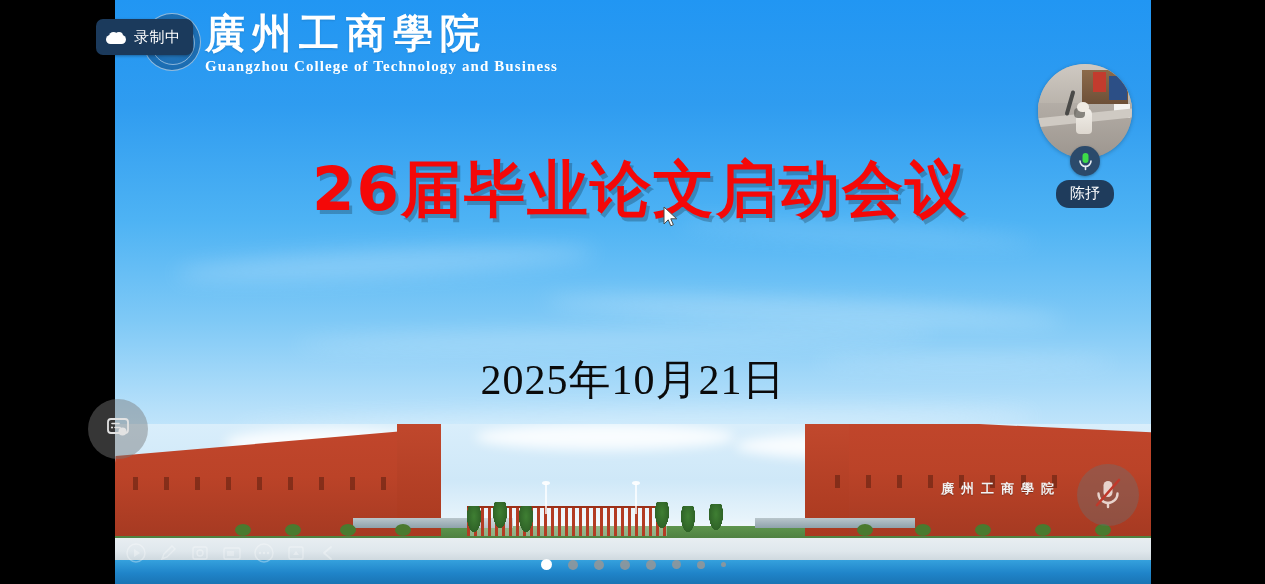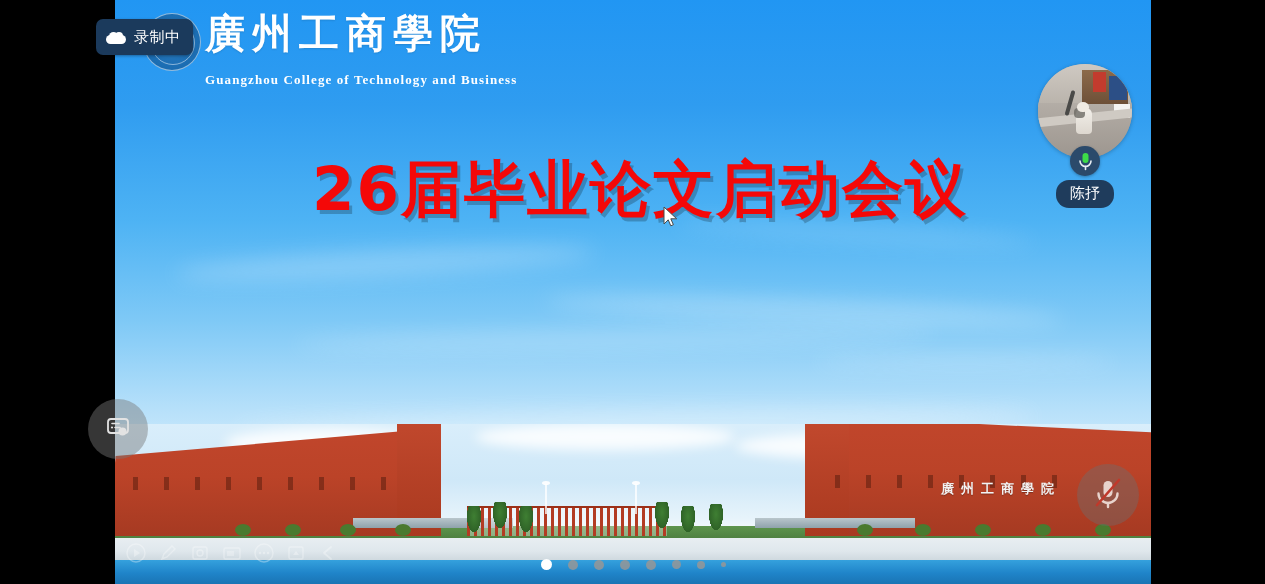--- a/index.html
+++ b/index.html
@@ -73,24 +73,24 @@
     font-size: 40px;
     font-weight: 700;
     letter-spacing: 7px;
     line-height: 1;
     text-shadow: 0 1px 2px rgba(0,0,0,0.12);
     white-space: nowrap;
   }
   .univ-name-en {
     font-family: "Liberation Serif", serif;
     color: #ffffff;
-    font-size: 13px;
+    font-size: 15px;
     font-weight: 700;
     letter-spacing: 1.1px;
-    margin-top: 18px;
+    margin-top: 4px;
     white-space: nowrap;
     text-align: right;
   }
   .univ-text { margin-left: 88px; padding-top: 6px; }
 
   
   .rec-badge {
     position: absolute; left: 96px; top: 19px;
     height: 36px;
     display: flex; align-items: center; gap: 8px;
@@ -334,20 +334,21 @@
   <div class="slide">
 
     <div class="cloud-streak cs1"></div>
     <div class="cloud-streak cs2"></div>
     <div class="cloud-streak cs3"></div>
     <div class="cloud-streak cs4"></div>
     <div class="cloud-streak cs5"></div>
     <div class="cloud-streak cs6"></div>
 
     <div class="slide-title">26届毕业论文启动会议</div>
+    <div class="slide-date">2025年10月21日</div>
 
     <div class="campus">
       <div class="campus-sky"></div>
       <div class="campus-cloudy" style="left:110px;top:4px;width:210px;height:30px;"></div>
       <div class="campus-cloudy" style="left:360px;top:0px;width:260px;height:26px;"></div>
       <div class="campus-cloudy" style="left:620px;top:8px;width:300px;height:28px;"></div>
 
       <div class="green-strip"></div>
 
       <div class="bld bld-left"></div>

